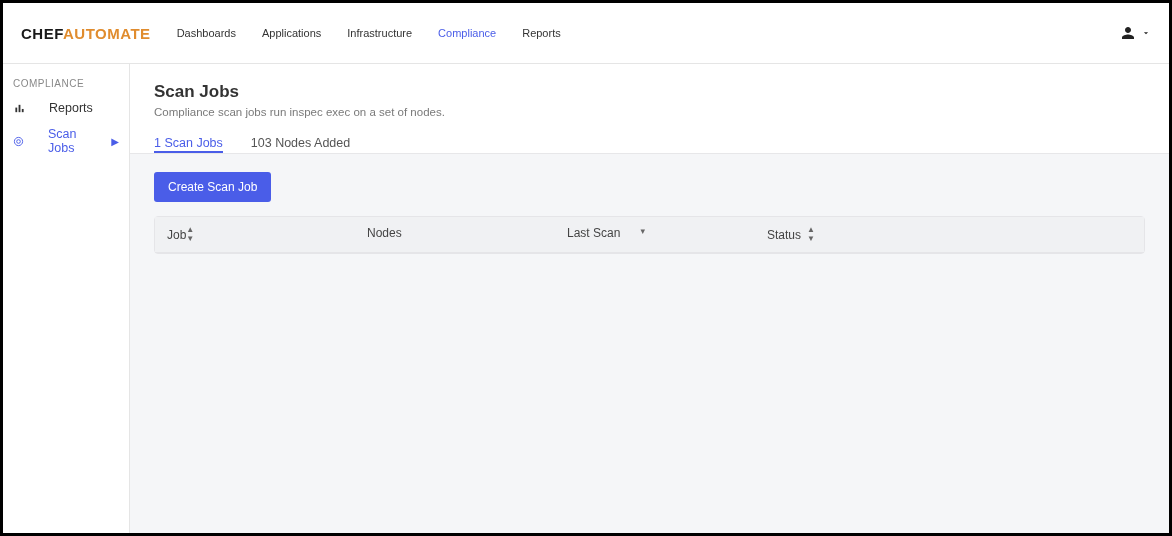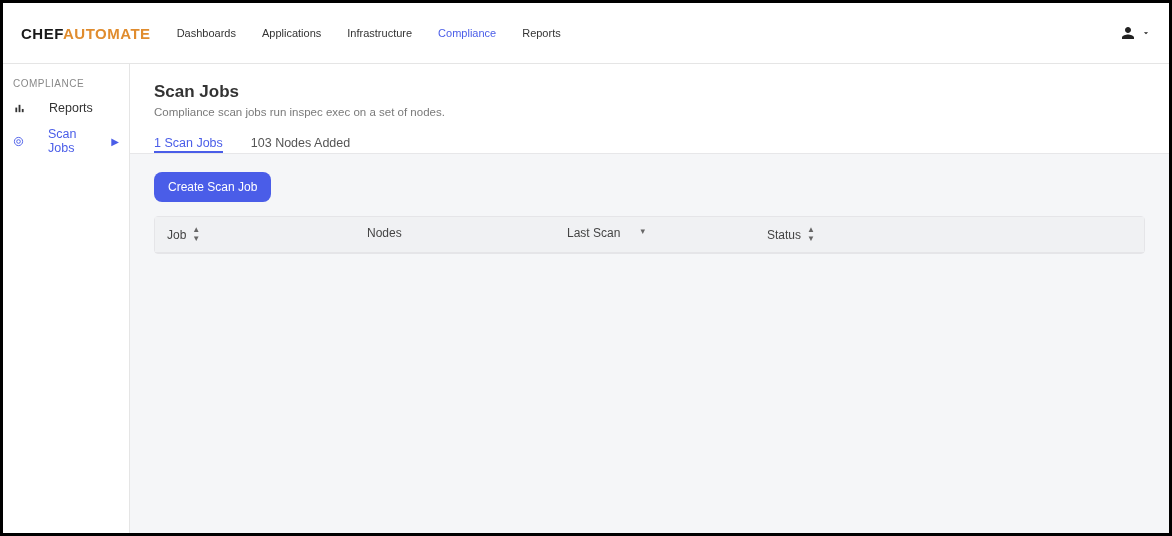--- a/index.html
+++ b/index.html
@@ -100,41 +100,41 @@
       color: #4a5de8;
       border-bottom: 2px solid #4a5de8;
     }
     .content-area {
       padding: 18px 24px;
     }
     .create-btn {
       background: #4a5de8;
       color: #fff;
       border: none;
-      border-radius: 8px;
+      border-radius: 3px;
       padding: 8px 14px;
       font-size: 12px;
       cursor: pointer;
     }
     .table {
       margin-top: 14px;
       width: 100%;
       border: 1px solid #e5e5e8;
       border-radius: 4px;
       background:#fff;
       font-size: 12px;
     }
     .thead {
       display: flex;
       background: #f0f1f3;
       padding: 9px 12px;
       color: #444;
       border-bottom:1px solid #e5e5e8;
     }
-    .col-job { flex: 0 0 200px; display:flex; align-items:center; gap:6px;}
+    .col-job { flex: 0 0 200px; display:flex; align-items:center; gap:0;}
     .col-nodes { flex: 0 0 200px;}
     .col-lastscan { flex: 0 0 200px; display:flex; align-items:flex-start; gap:20px;}
     .col-status { flex: 0 0 200px; display:flex; align-items:center; gap:6px;}
     .col-actions { flex: 1; display:flex; justify-content:flex-end; gap:8px; }
     .trow {
       display: flex;
       padding: 12px 12px;
       align-items:center;
       background:#fff;
     }

